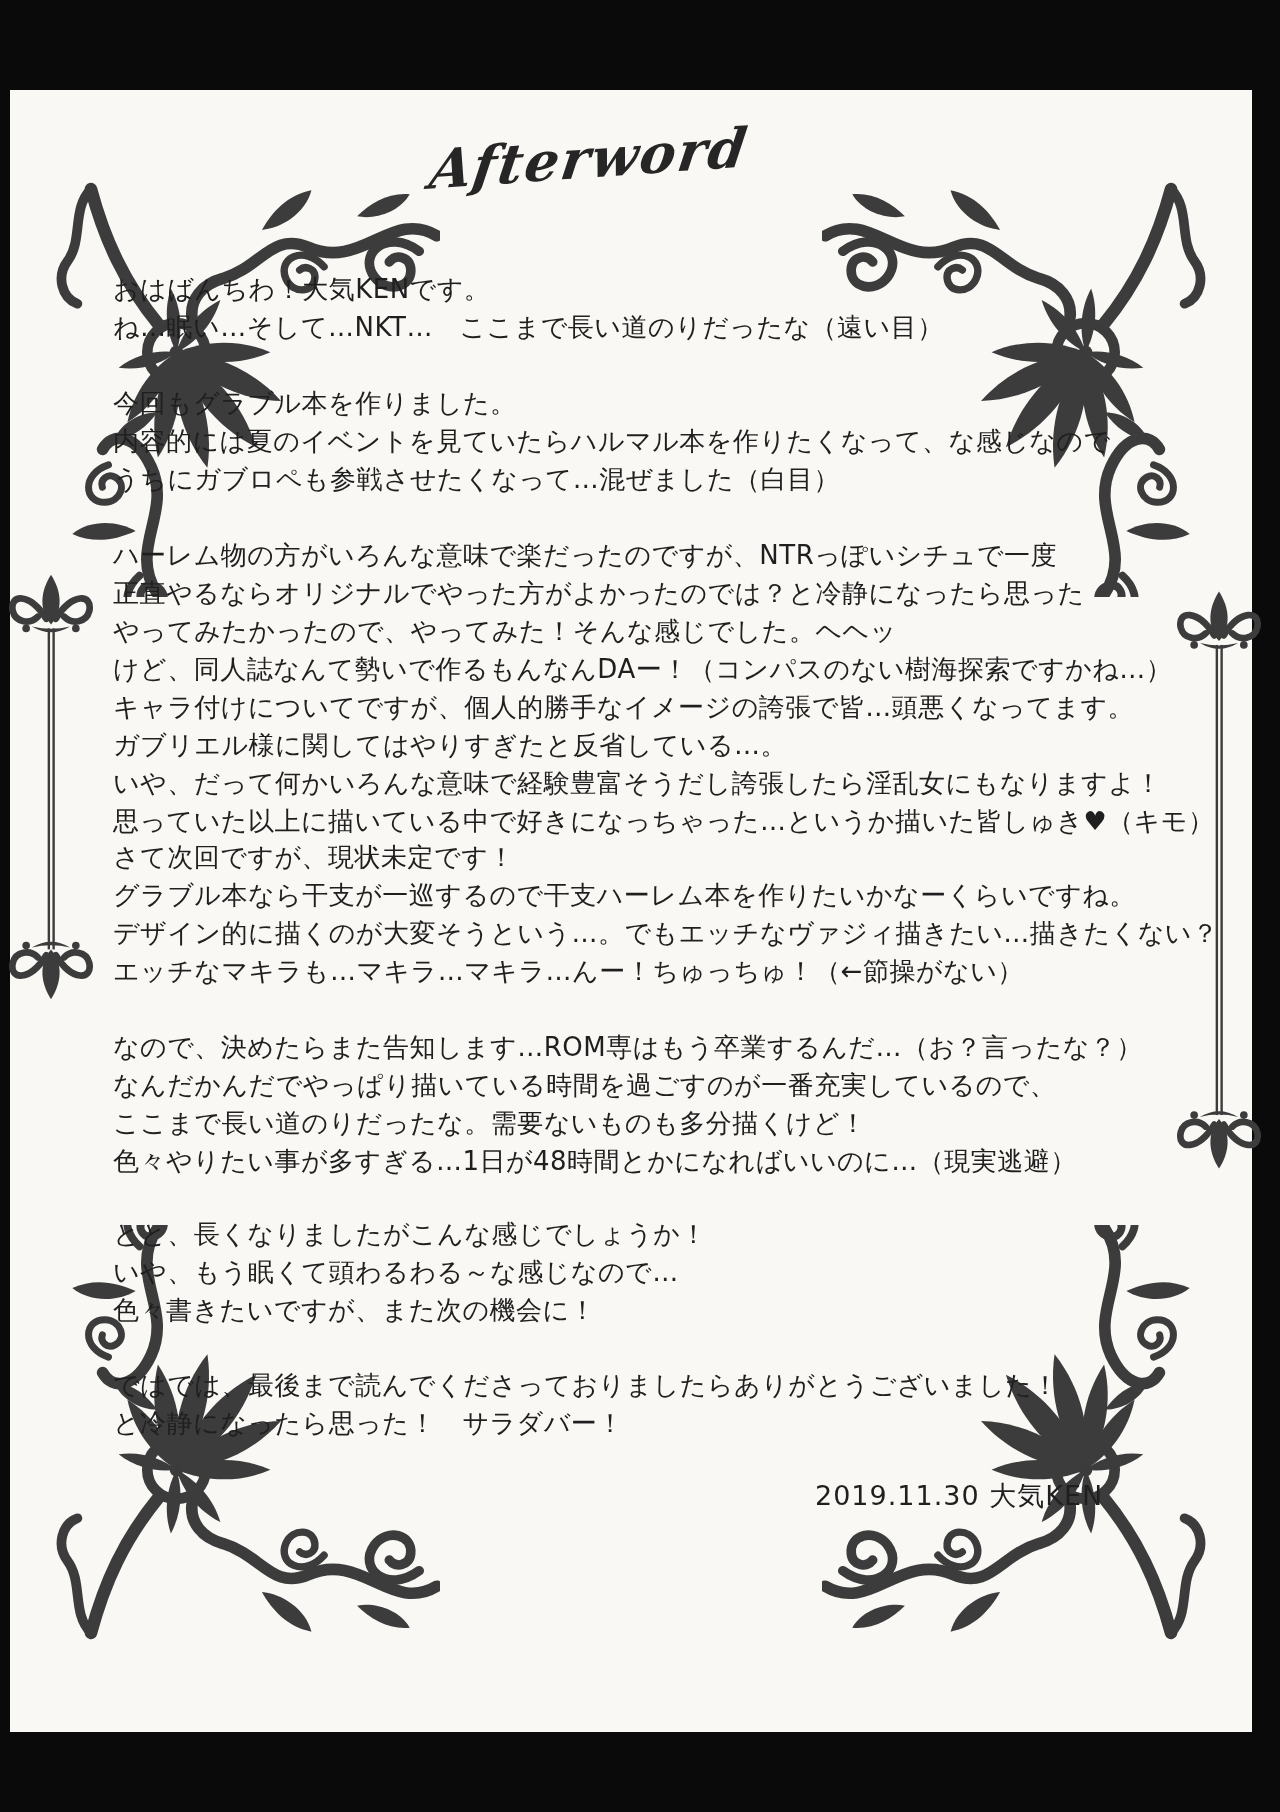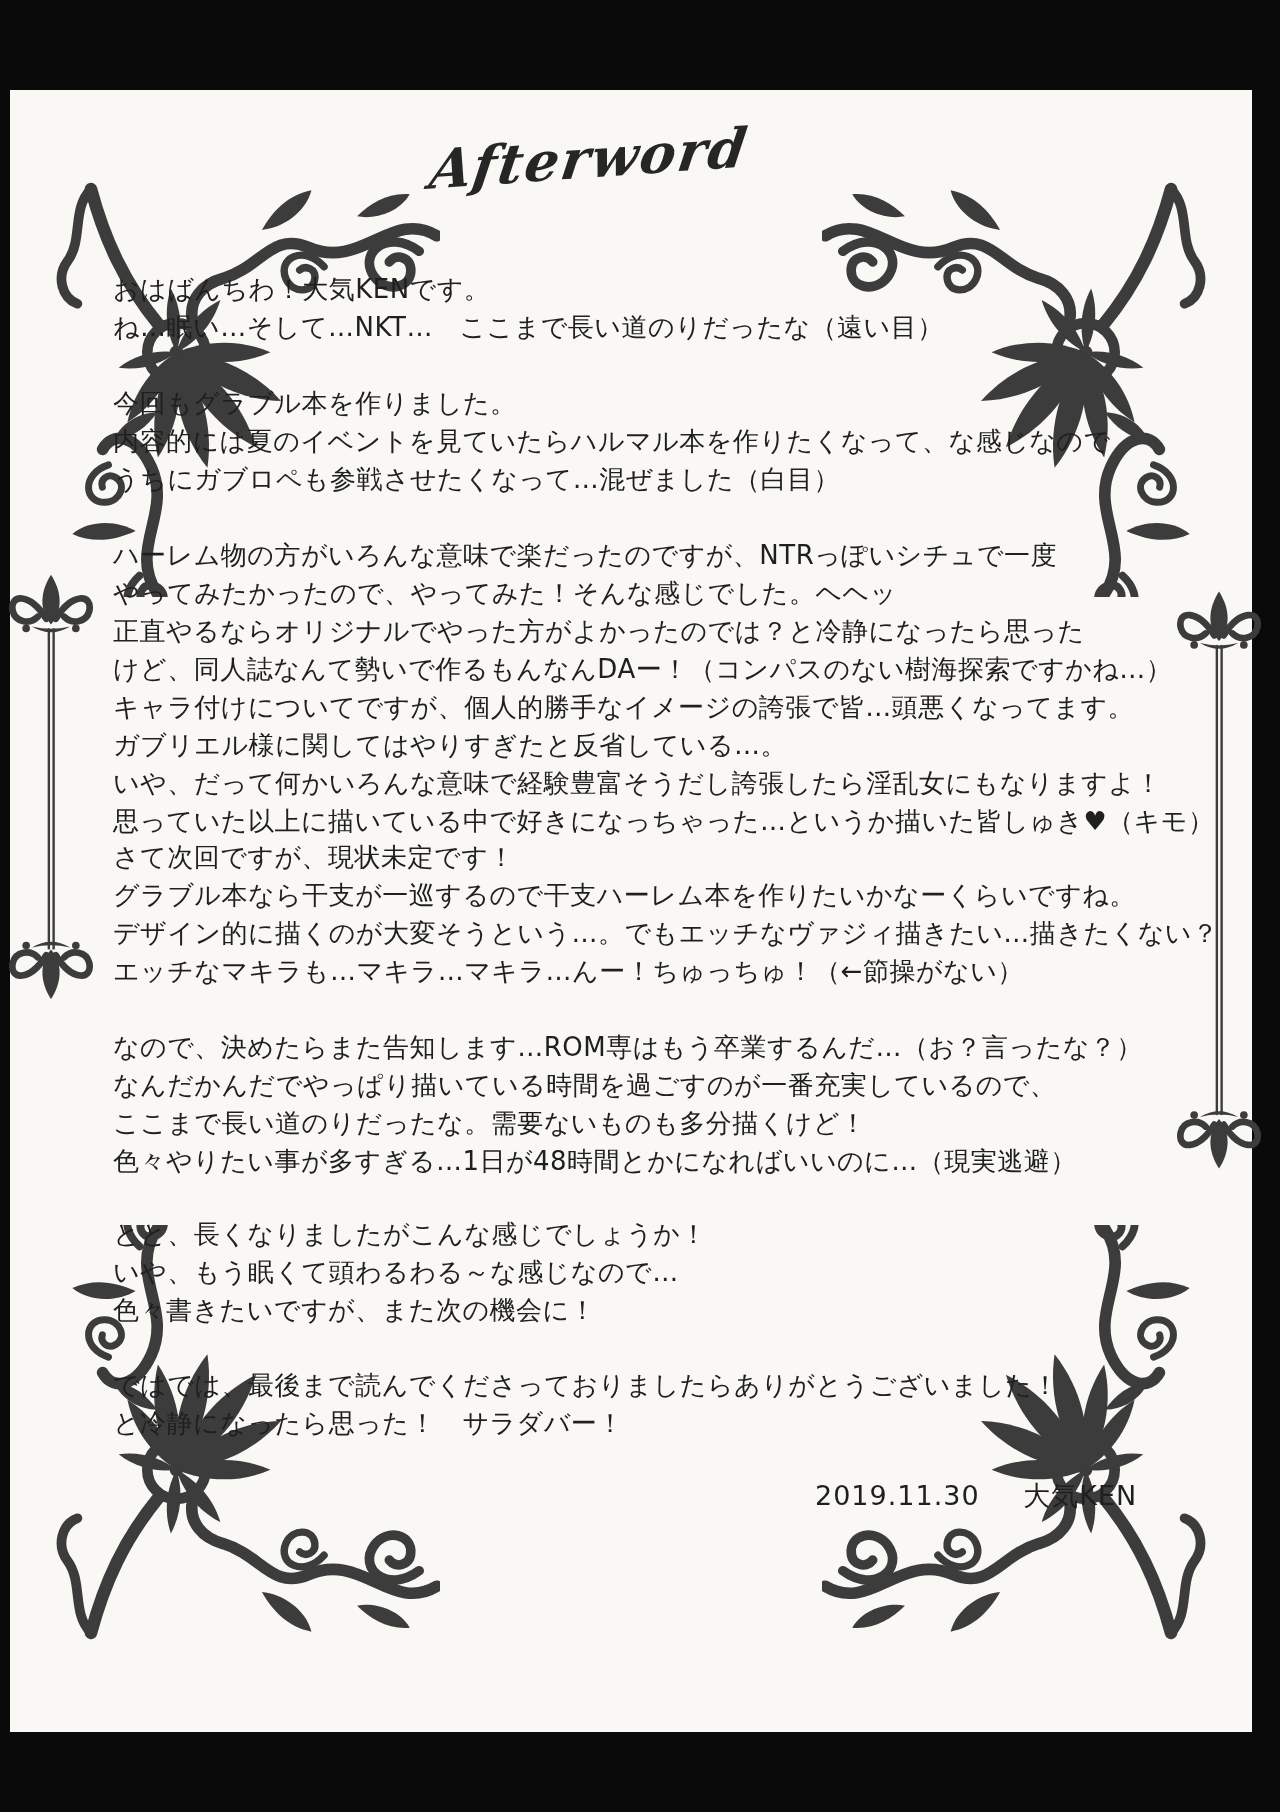--- a/index.html
+++ b/index.html
@@ -40,21 +40,21 @@
     letter-spacing:0.5px;
   }
   .line{display:block;white-space:nowrap;}
   .p1{top:270px}.p2{top:384px}.p3{top:536px}.p4{top:688px}
   .p5{top:838px}.p6{top:1028px}.p7{top:1215px}.p8{top:1366px}
   .dateline{
     position:absolute;left:815px;top:1478px;
     font-size:27px;color:var(--text,#1f1f1f);
     letter-spacing:1px;white-space:nowrap;
   }
-  .dateline .author{margin-left:34px;}
+  .dateline .author{}
 </style>
 </head>
 <body>
 
 <svg width="0" height="0" style="position:absolute" aria-hidden="true">
   <defs>
     <path id="petal" fill="currentColor" d="M0 0 C 11 -26, 13 -58, 0 -88 C -13 -58, -11 -26, 0 0 Z"></path>
     <path id="leaf" fill="currentColor" d="M0 0 C 18 -10, 34 -34, 30 -58 C 10 -44, 2 -22, 0 0 Z"></path>
     <path id="curl" fill="none" stroke="currentColor" stroke-width="9" stroke-linecap="round" d="M0 0 C -30 -22 -58 2 -42 24 C -30 40 -6 34 -8 16 C -9 5 -22 2 -28 10"></path>
     <g id="fleur">
@@ -135,22 +135,22 @@
   </p>
 
   <p class="para p2">
     <span class="line">今回もグラブル本を作りました。</span>
     <span class="line">内容的には夏のイベントを見ていたらハルマル本を作りたくなって、な感じなので</span>
     <span class="line">うちにガブロペも参戦させたくなって…混ぜました（白目）</span>
   </p>
 
   <p class="para p3">
     <span class="line">ハーレム物の方がいろんな意味で楽だったのですが、NTRっぽいシチュで一度</span>
+    <span class="line">正直やるならオリジナルでやった方がよかったのでは？と冷静になったら思った</span>
     <span class="line">やってみたかったので、やってみた！そんな感じでした。ヘヘッ</span>
-    <span class="line">正直やるならオリジナルでやった方がよかったのでは？と冷静になったら思った</span>
     <span class="line">けど、同人誌なんて勢いで作るもんなんDAー！（コンパスのない樹海探索ですかね…）</span>
   </p>
 
   <p class="para p4">
     <span class="line">キャラ付けについてですが、個人的勝手なイメージの誇張で皆…頭悪くなってます。</span>
     <span class="line">ガブリエル様に関してはやりすぎたと反省している…。</span>
     <span class="line">いや、だって何かいろんな意味で経験豊富そうだし誇張したら淫乱女にもなりますよ！</span>
     <span class="line">思っていた以上に描いている中で好きになっちゃった…というか描いた皆しゅき♥（キモ）</span>
   </p>
 

